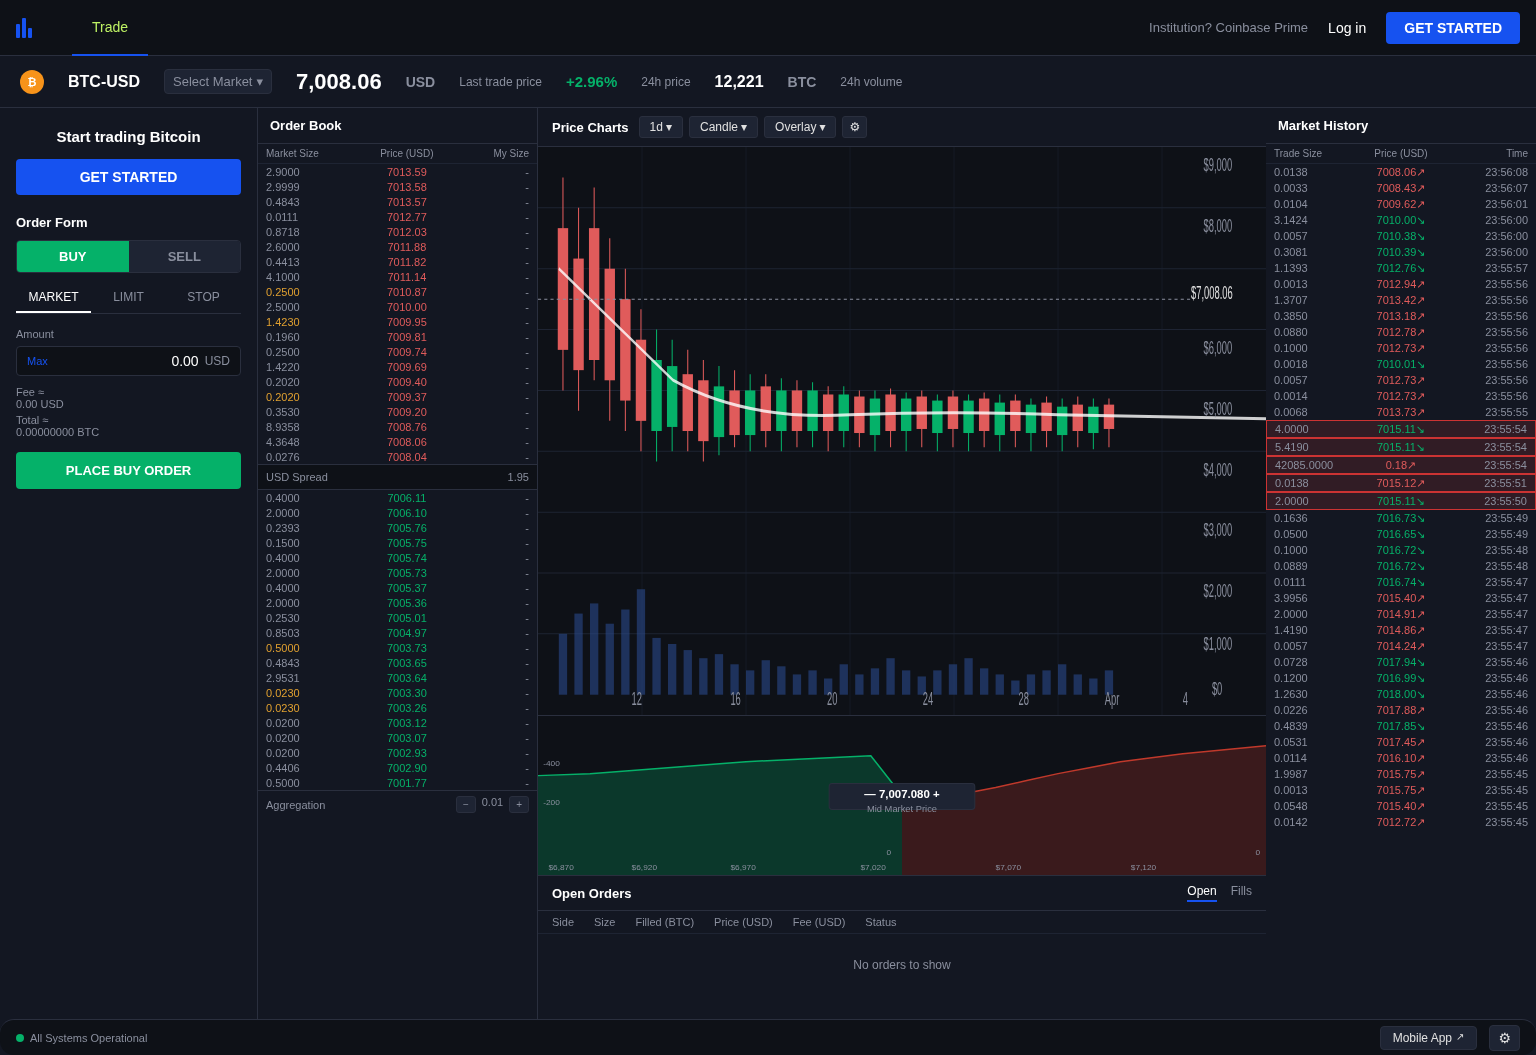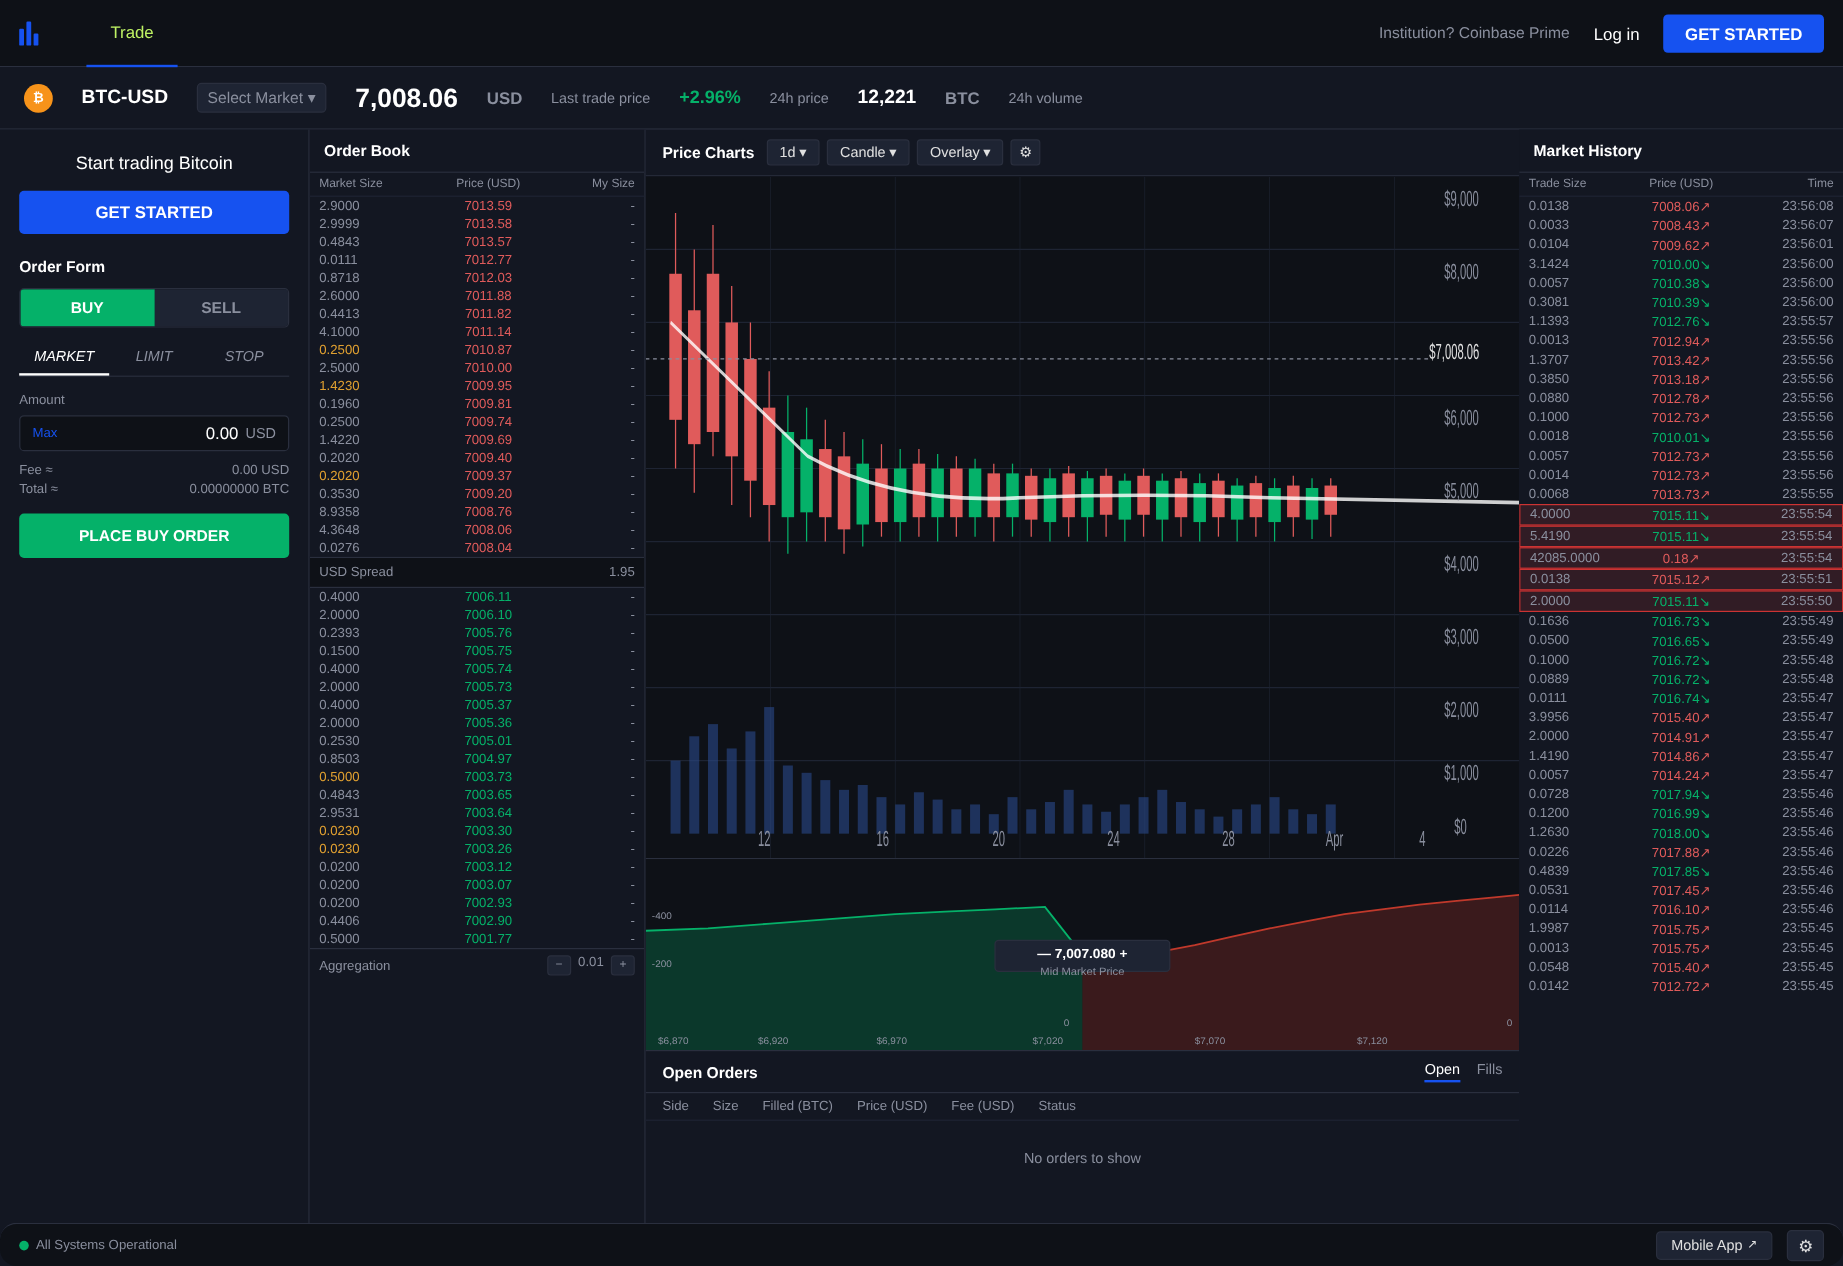--- a/index.html
+++ b/index.html
@@ -26,35 +26,35 @@
     .ticker-price { font-size: 22px; font-weight: 700; color: #fff; }
     .ticker-label { color: #8a8f9e; font-size: 12px; }
     .ticker-change-pos { color: #05b169; font-size: 15px; font-weight: 600; }
     .ticker-volume { font-size: 16px; font-weight: 600; color: #fff; }
 
     
     .main-layout { display: flex; height: calc(1055px - 56px - 52px); }
 
     
     .left-sidebar { width: 258px; background: #131722; border-right: 1px solid #2a2f3e; display: flex; flex-direction: column; padding: 20px 16px; flex-shrink: 0; overflow-y: auto; }
-    .sidebar-title { font-size: 15px; font-weight: 400; color: #fff; text-align: center; margin-bottom: 14px; }
+    .sidebar-title { font-size: 15px; font-weight: 700; color: #fff; text-align: center; margin-bottom: 14px; }
     .btn-sidebar-get-started { background: #1652f0; color: #fff; border: none; padding: 10px; width: 100%; border-radius: 4px; font-size: 14px; font-weight: 600; cursor: pointer; margin-bottom: 20px; }
     .form-title { font-size: 13px; font-weight: 600; color: #fff; margin-bottom: 10px; }
     .buy-sell-tabs { display: flex; margin-bottom: 10px; border-radius: 4px; overflow: hidden; border: 1px solid #2a2f3e; }
     .buy-tab { flex: 1; background: #05b169; color: #fff; border: none; padding: 8px; font-size: 13px; font-weight: 700; cursor: pointer; }
     .sell-tab { flex: 1; background: #1e2433; color: #8a8f9e; border: none; padding: 8px; font-size: 13px; font-weight: 600; cursor: pointer; }
     .order-type-tabs { display: flex; border-bottom: 1px solid #2a2f3e; margin-bottom: 14px; }
-    .order-type-tab { flex: 1; text-align: center; padding: 7px 0; font-size: 12px; color: #8a8f9e; cursor: pointer; font-style: italic; }
+    .order-type-tab { flex: 1; text-align: center; padding: 7px 0; font-size: 12px; color: #8a8f9e; cursor: pointer; }
     .order-type-tab.active { color: #fff; border-bottom: 2px solid #fff; }
     .form-label { font-size: 11px; color: #8a8f9e; margin-bottom: 6px; }
     .amount-input-row { display: flex; align-items: center; border: 1px solid #2a2f3e; border-radius: 4px; background: #0e1117; padding: 6px 10px; margin-bottom: 6px; }
     .max-link { color: #1652f0; font-size: 11px; cursor: pointer; margin-right: 8px; }
     .amount-value { flex: 1; text-align: right; color: #fff; font-size: 14px; }
     .amount-currency { color: #8a8f9e; font-size: 12px; margin-left: 6px; }
-    .fee-row { display: flex; justify-content: space-between; color: #8a8f9e; font-size: 11px; margin-top: 4px; }
+    .fee-row { display: flex; justify-content: space-between; color: #8a8f9e; font-size: 11px; margin-top: 4px; flex-direction: column; }
     .btn-place-order { background: #05b169; color: #fff; border: none; padding: 11px; width: 100%; border-radius: 4px; font-size: 13px; font-weight: 700; cursor: pointer; margin-top: 14px; }
 
     
     .order-book-panel { width: 280px; flex-shrink: 0; border-right: 1px solid #2a2f3e; overflow-y: auto; background: #131722; }
     .panel-header { padding: 10px 12px; border-bottom: 1px solid #2a2f3e; font-size: 13px; font-weight: 600; color: #fff; background: #131722; }
     .ob-col-headers { display: flex; padding: 4px 8px; color: #8a8f9e; font-size: 10px; border-bottom: 1px solid #1e2433; }
     .ob-col-market { flex: 1; }
     .ob-col-price { flex: 1; text-align: center; }
     .ob-col-size { flex: 0.8; text-align: right; }
     .ob-row { display: flex; padding: 1.5px 8px; font-size: 11px; align-items: center; cursor: pointer; }

